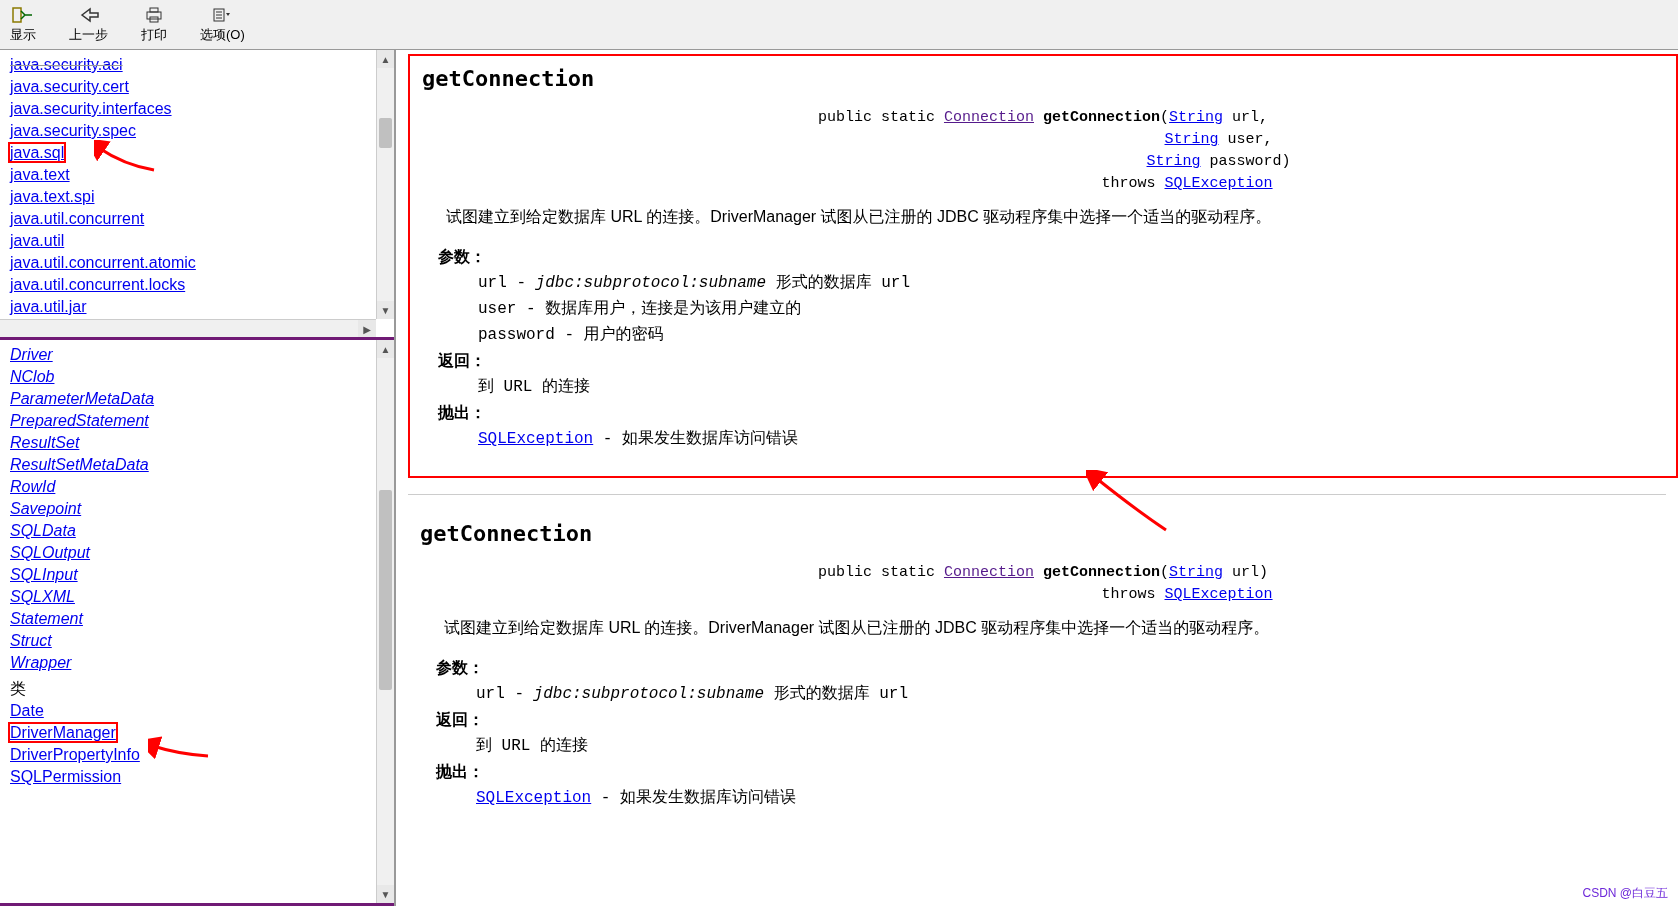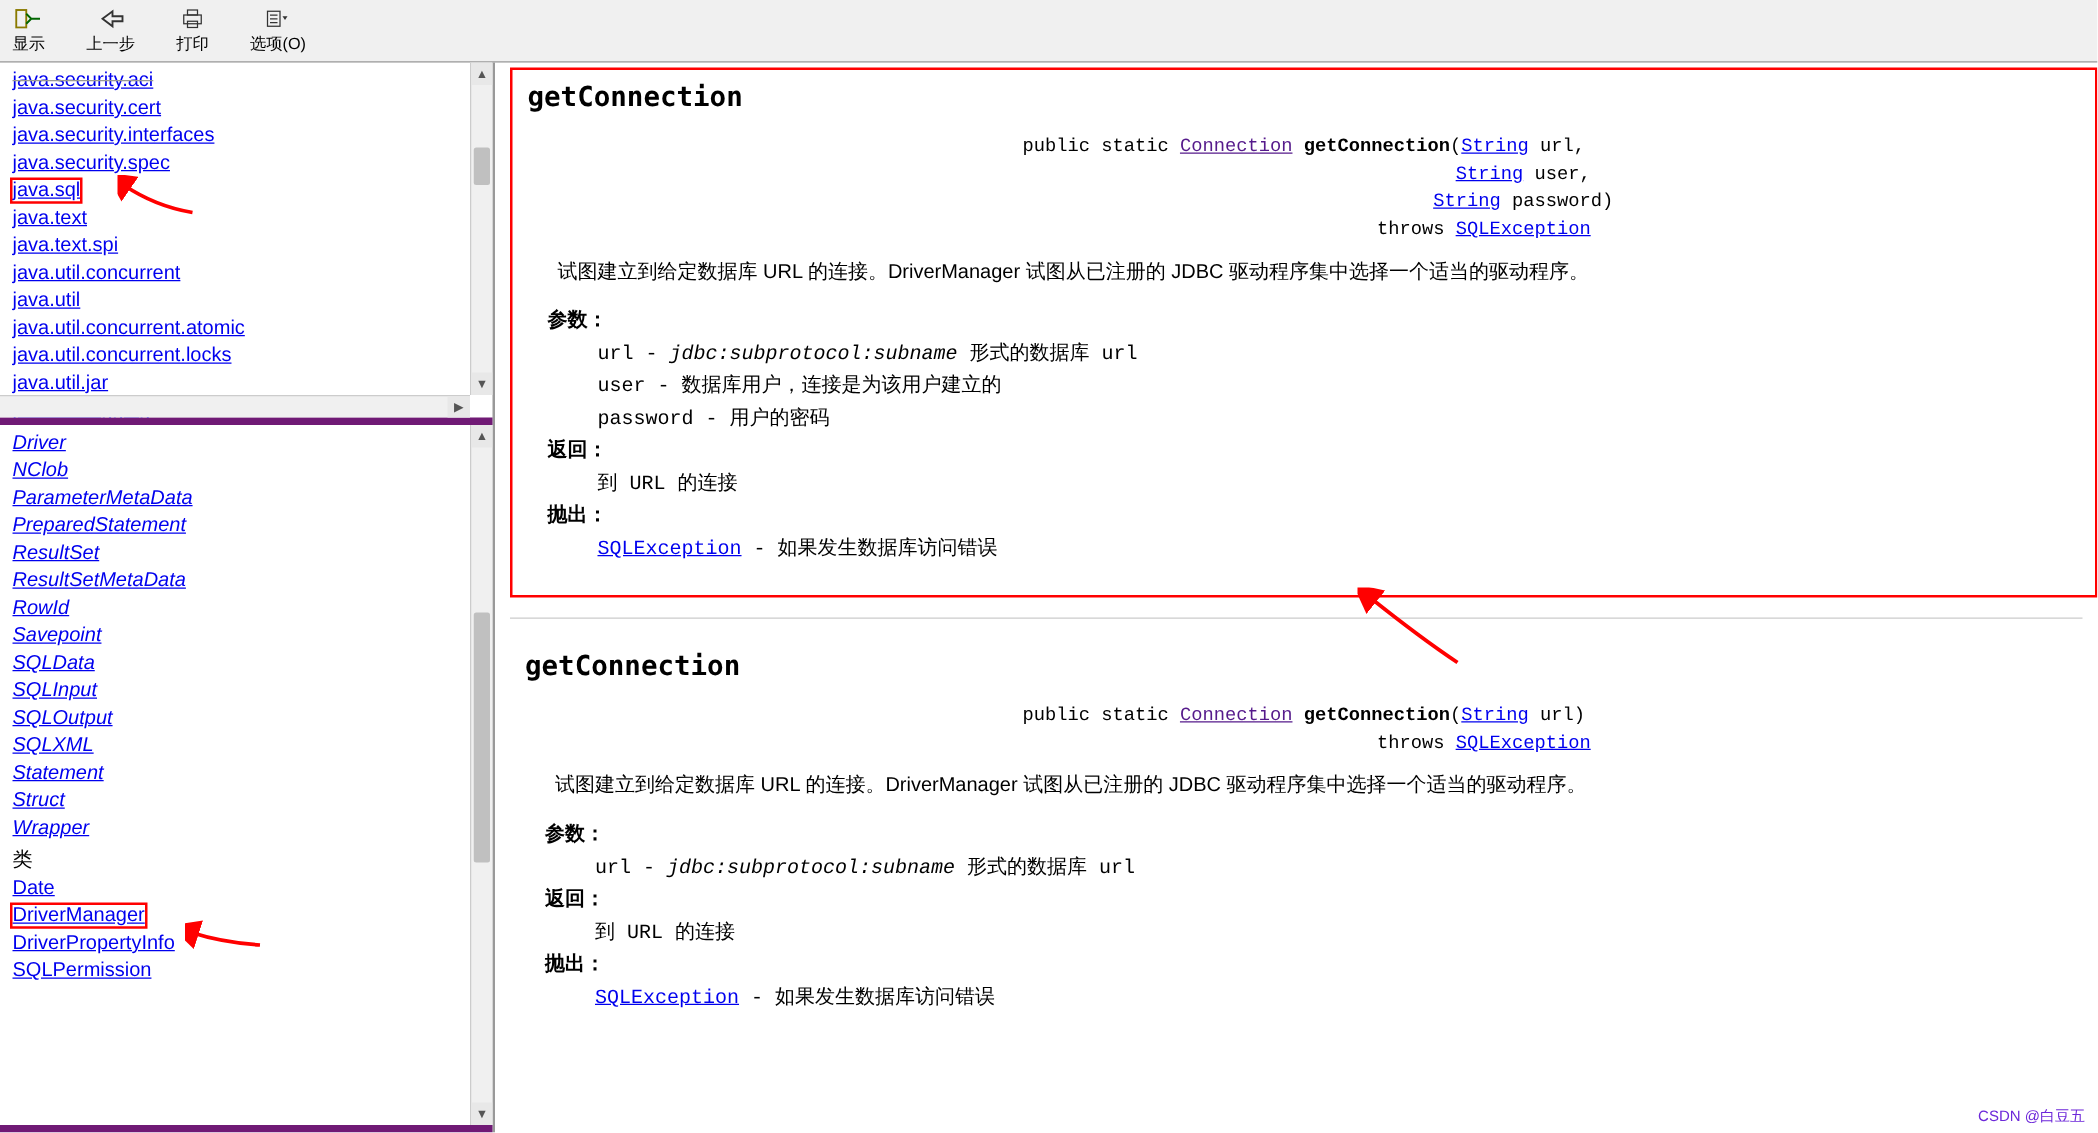--- a/index.html
+++ b/index.html
@@ -2,21 +2,21 @@
 <html><head>
 <meta charset="utf-8">
 <style>
 * { box-sizing: border-box; }
 body { margin: 0; padding: 0; font-family: "Microsoft YaHei", Arial, sans-serif; font-size: 14px; background: #fff; width: 1678px; height: 906px; }
 .toolbar { height: 50px; background: #f0f0f0; border-bottom: 1px solid #999; display: flex; align-items: center; padding: 0 10px; gap: 33px; }
 .tool-btn { display: flex; flex-direction: column; align-items: center; gap: 2px; cursor: pointer; font-size: 13px; }
 .tool-icon { width: 24px; height: 18px; display: flex; align-items: center; justify-content: center; }
 .content { display: flex; height: calc(100% - 50px); }
 .left-col { width: 396px; display: flex; flex-direction: column; border-right: 2px solid #999; }
-.panel { position: relative; overflow: hidden; border-bottom: 6px solid #701a75; }
+.panel { position: relative; overflow: hidden; border-bottom: 3px solid #701a75; }
 .panel-top { height: 290px; }
 .panel-bottom { flex: 1; }
 .pkg-list, .cls-list { padding: 4px 10px; font-size: 16px; line-height: 22px; }
 .pkg-list a, .cls-list a { color: #0000EE; text-decoration: underline; display: inline; }
 .cls-list a { font-style: italic; }
 .vscroll { position: absolute; right: 0; top: 0; bottom: 18px; width: 18px; background: #f0f0f0; border-left: 1px solid #ccc; }
 .vscroll .arrow { height: 18px; background: #e8e8e8; display: flex; align-items: center; justify-content: center; font-size: 10px; color: #555; }
 .vscroll .thumb { position: absolute; left: 2px; right: 2px; background: #c0c0c0; border-radius: 2px; }
 .hscroll { position: absolute; left: 0; right: 18px; bottom: 0; height: 18px; background: #f0f0f0; border-top: 1px solid #ccc; }
 .hscroll .arrow-r { position: absolute; right: 0; width: 18px; height: 18px; background: #e8e8e8; display: flex; align-items: center; justify-content: center; font-size: 10px; color: #555; }
@@ -122,22 +122,22 @@
       <div class="cls-list">
         <div><a href="#">Driver</a></div>
         <div><a href="#">NClob</a></div>
         <div><a href="#">ParameterMetaData</a></div>
         <div><a href="#">PreparedStatement</a></div>
         <div><a href="#">ResultSet</a></div>
         <div><a href="#">ResultSetMetaData</a></div>
         <div><a href="#">RowId</a></div>
         <div><a href="#">Savepoint</a></div>
         <div><a href="#">SQLData</a></div>
+        <div><a href="#">SQLOutput</a></div>
         <div><a href="#">SQLInput</a></div>
-        <div><a href="#">SQLOutput</a></div>
         <div><a href="#">SQLXML</a></div>
         <div><a href="#">Statement</a></div>
         <div><a href="#">Struct</a></div>
         <div><a href="#">Wrapper</a></div>
         <div style="font-style:normal;margin-top:4px">类</div>
         <div><a href="#" style="font-style:normal">Date</a></div>
         <div><a href="#" style="font-style:normal" class="red-box-inline">DriverManager</a></div>
         <div><a href="#" style="font-style:normal">DriverPropertyInfo</a></div>
         <div><a href="#" style="font-style:normal">SQLPermission</a></div>
       </div>

